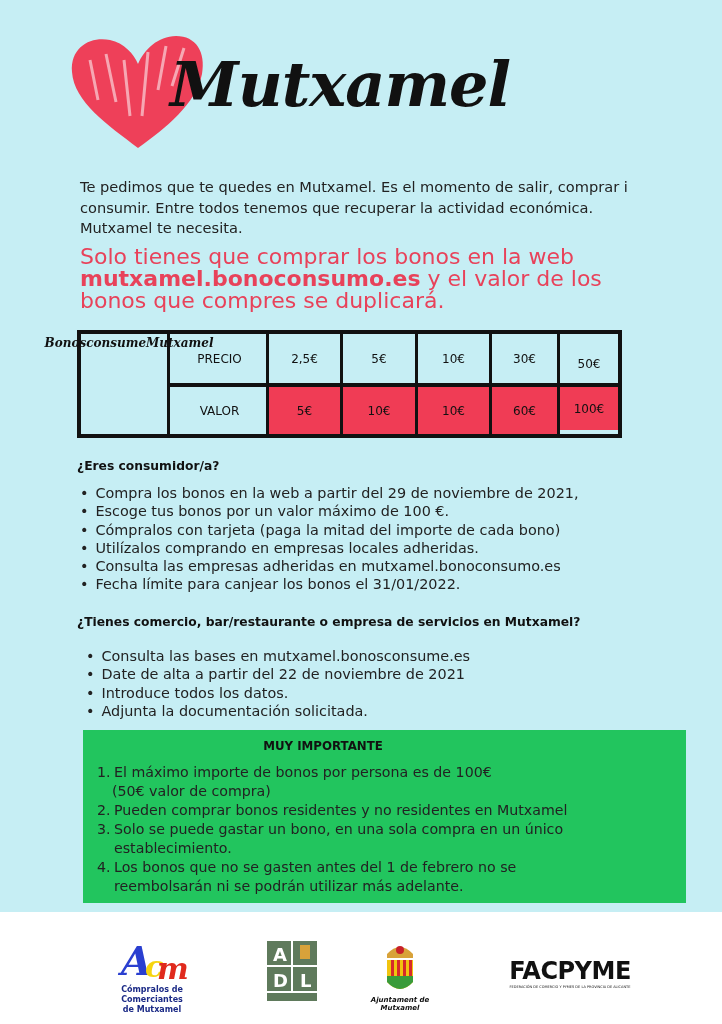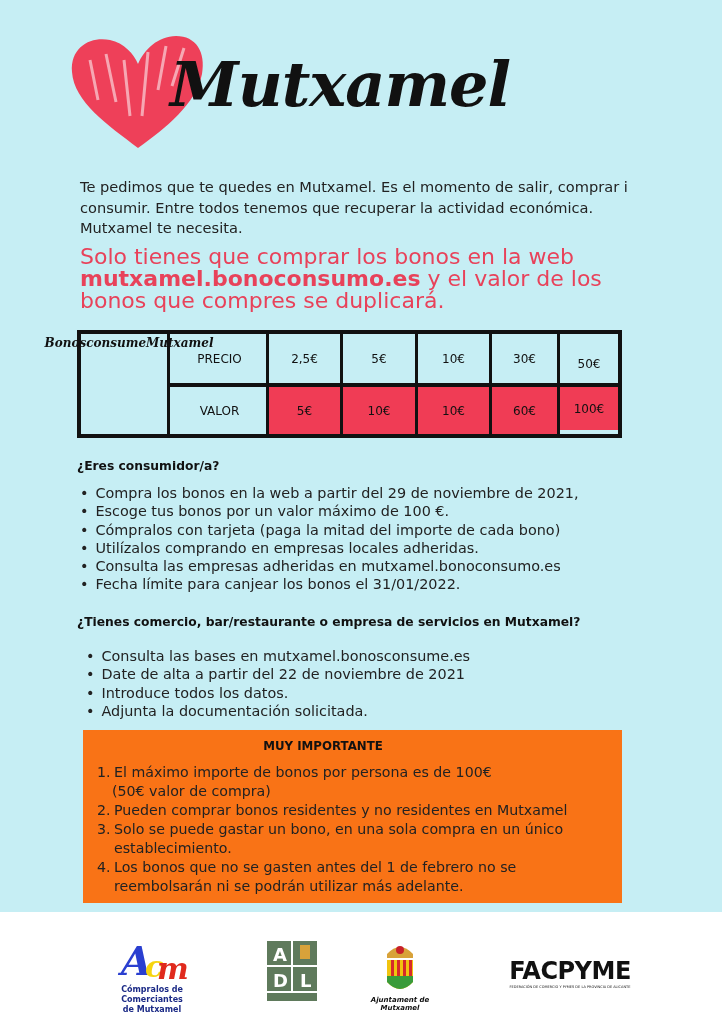--- a/index.html
+++ b/index.html
@@ -51,22 +51,22 @@
     .hdiv { position: absolute; left: 89px; right: 0; top: 49px; height: 4px; background: #111; }
     
     .h-sec {
       position: absolute; left: 77px; font-weight: bold; font-size: 12.3px; color: #111;
     }
     .list {
       position: absolute; list-style: none; font-size: 14.4px; line-height: 18.3px; color: #222;
     }
     .list li::before { content: "•"; margin-right: 7px; }
     .important {
-      position: absolute; left: 83px; top: 730px; width: 539px; height: 173px;
-      background: #f97316;
+      position: absolute; left: 83px; top: 730px; width: 603px; height: 173px;
+      background: #22c55e;
     }
     .imp-title {
       position: absolute; left: 0; width: 480px; top: 9px; text-align: center;
       font-weight: bold; font-size: 11.8px; color: #111;
     }
     .imp-list { position: absolute; left: 14px; top: 33px; width: 520px; font-size: 14.2px; line-height: 19px; color: #222; }
     .imp-item { display: flex; }
     .imp-num { width: 17px; flex: none; }
     
     .footer-logo { position: absolute; display: flex; flex-direction: column; align-items: center; }

